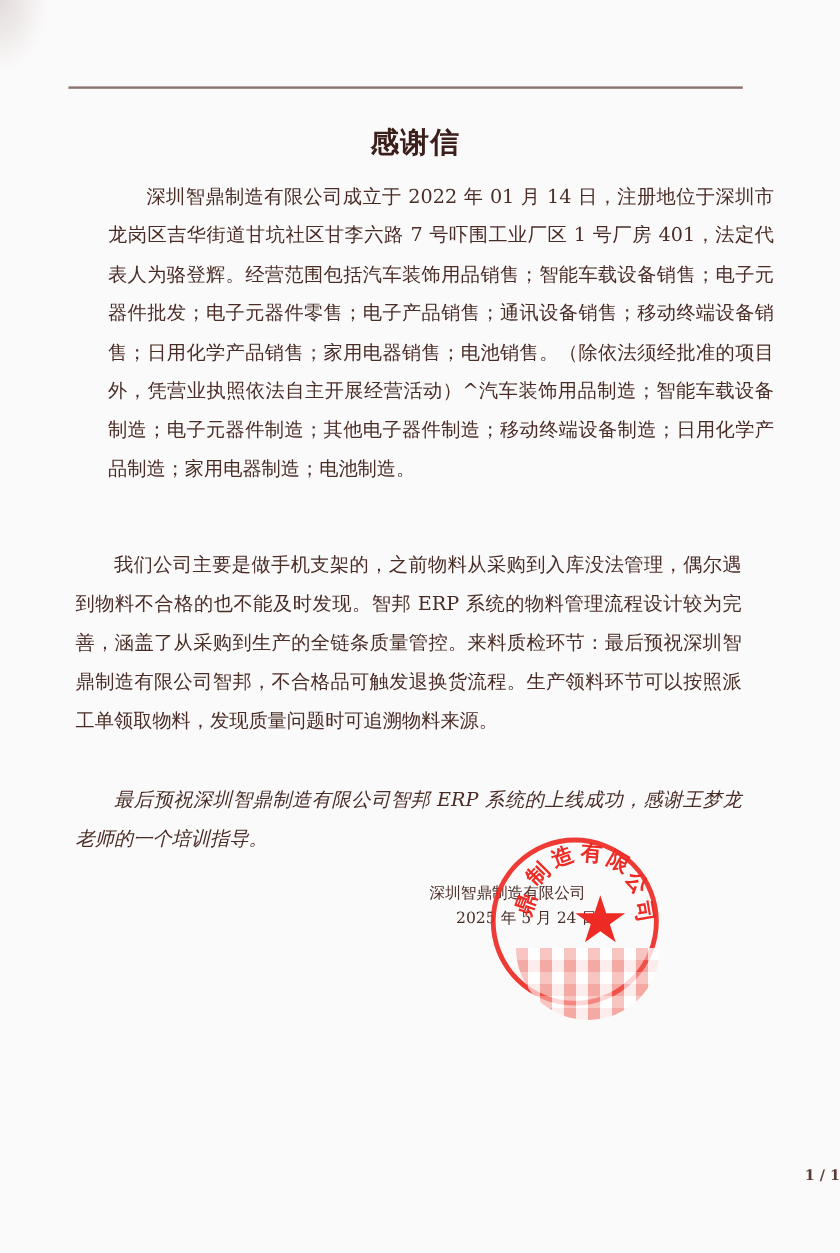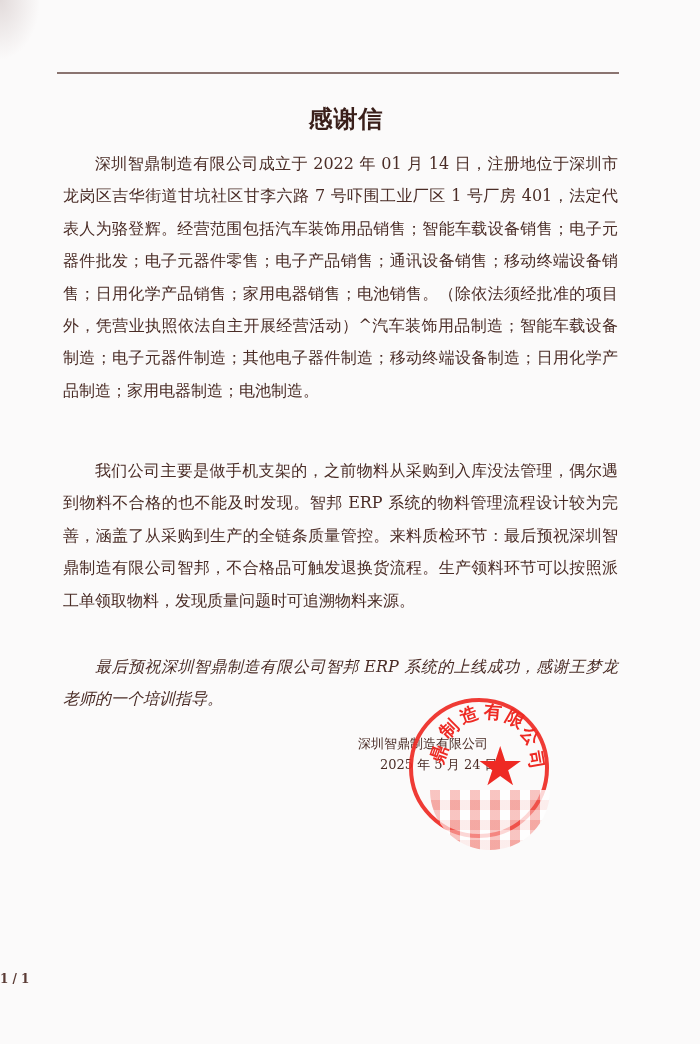--- a/index.html
+++ b/index.html
@@ -25,21 +25,21 @@
       font-family: "DejaVu Sans", "Liberation Sans", sans-serif;
       color: #3a1f1a; letter-spacing: 1px;
     }
     .body-text {
       position: absolute; left: 63px; width: 555px;
       font-size: 16px; line-height: 32.4px;
       text-align: justify; text-justify: inter-ideograph;
       color: #4a2c26;
     }
     .body-text p { margin: 0; text-indent: 2em; }
-    #para1 { top: 148px; }
+    #para1 { top: 148px; margin-left: 27px; }
     #para2 { top: 455px; }
     #para3 { top: 651px; font-style: italic; }
     .signoff {
       position: absolute; font-size: 13px; color: #4a2c26; white-space: nowrap;
     }
     #company-sign { left: 358px; top: 735px; }
     #sign-date { left: 380px; top: 756px; }
     .stamp {
       position: absolute; left: 409px; top: 698px; width: 140px; height: 140px;
       border: 4px solid #ee2a24; border-radius: 50%;
@@ -56,21 +56,21 @@
       font-family: "DejaVu Sans", sans-serif; line-height: 1;
     }
     .pixelated {
       position: absolute; left: 430px; top: 790px; width: 120px; height: 60px;
       background:
         repeating-linear-gradient(90deg, rgba(238,90,80,0.35) 0 10px, rgba(255,255,255,0.6) 10px 20px),
         repeating-linear-gradient(0deg, rgba(240,120,110,0.3) 0 10px, rgba(255,255,255,0.5) 10px 20px);
       border-radius: 0 0 60px 60px;
     }
     .page-number {
-      position: absolute; left: 0; top: 972px; width: 700px; text-align: left;
+      position: absolute; left: 0; top: 972px; width: 700px; text-align: right;
       font-size: 12px; color: #5a3a34; font-weight: bold;
     }
   </style>
 </head>
 <body>
 
 <div class="page-shadow"></div>
 
 <div class="header-rule"></div>
 

